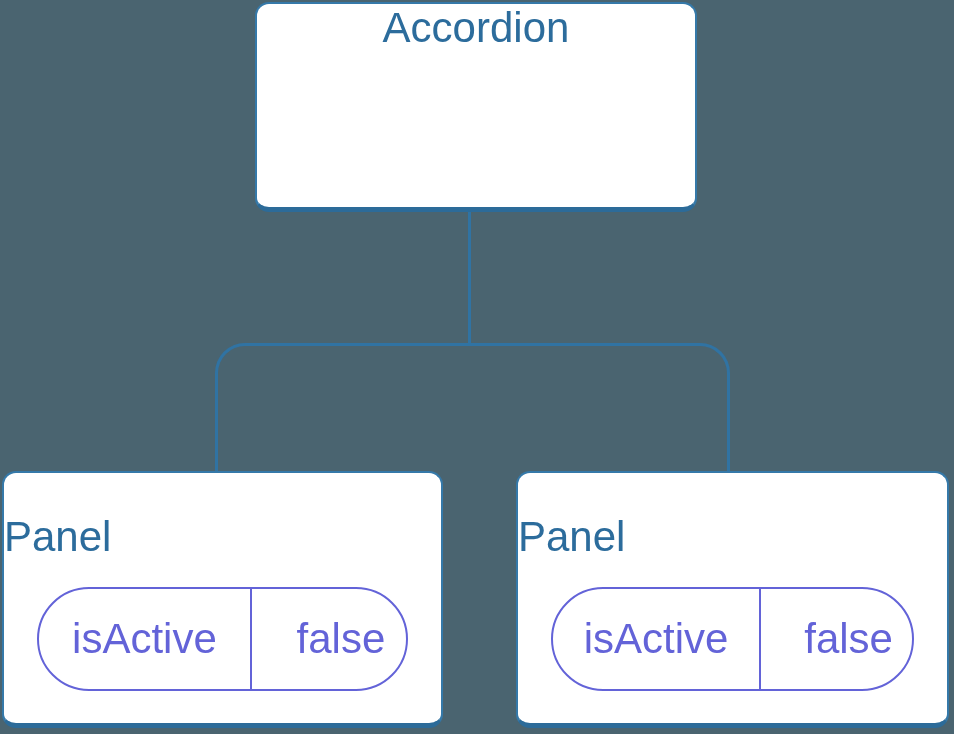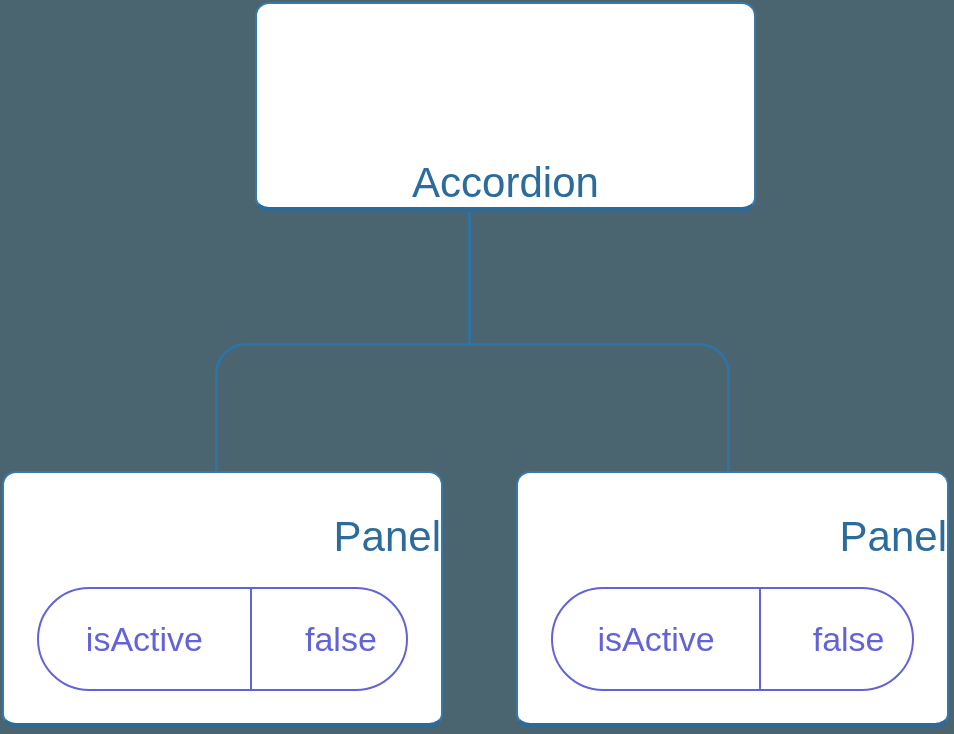--- a/index.html
+++ b/index.html
@@ -29,24 +29,24 @@
     border-radius: 14px;
   }
   .node-label {
     color: var(--node-label);
     font-size: 42px;
     font-weight: 400;
   }
   .root-node {
     left: 255px;
     top: 2px;
-    width: 501px;
+    width: 442px;
     height: 210px;
     display: flex;
-    align-items: flex-end;
+    align-items: flex-start;
     justify-content: center;
   }
   .connector { position: absolute; }
   .trunk {
     left: 468px;
     top: 212px;
     width: 3px;
     height: 134px;
     background: var(--connector);
   }
@@ -62,38 +62,38 @@
   .panel-node {
     top: 471px;
     height: 257px;
   }
   .panel-left  { left: 2px;   width: 441px; }
   .panel-right { left: 516px; width: 433px; }
   .panel-label {
     margin-top: 36px;
     height: 56px;
     line-height: 56px;
-    text-align: right;
+    text-align: left;
   }
   .pill {
     margin: 22px 33px 0 33px;
     height: 104px;
     border: 2px solid var(--state-accent);
     border-radius: 52px;
     display: flex;
     align-items: stretch;
     overflow: hidden;
     background: var(--node-fill);
   }
   .pill-cell {
     display: flex;
     align-items: center;
     justify-content: center;
     color: var(--state-accent);
-    font-size: 34px;
+    font-size: 42px;
   }
   .pill-name {
     width: 58%;
     border-right: 2px solid var(--state-accent);
   }
   .pill-value { flex: 1; margin-left: 24px; }
 </style>
 </head>
 <body>
 

